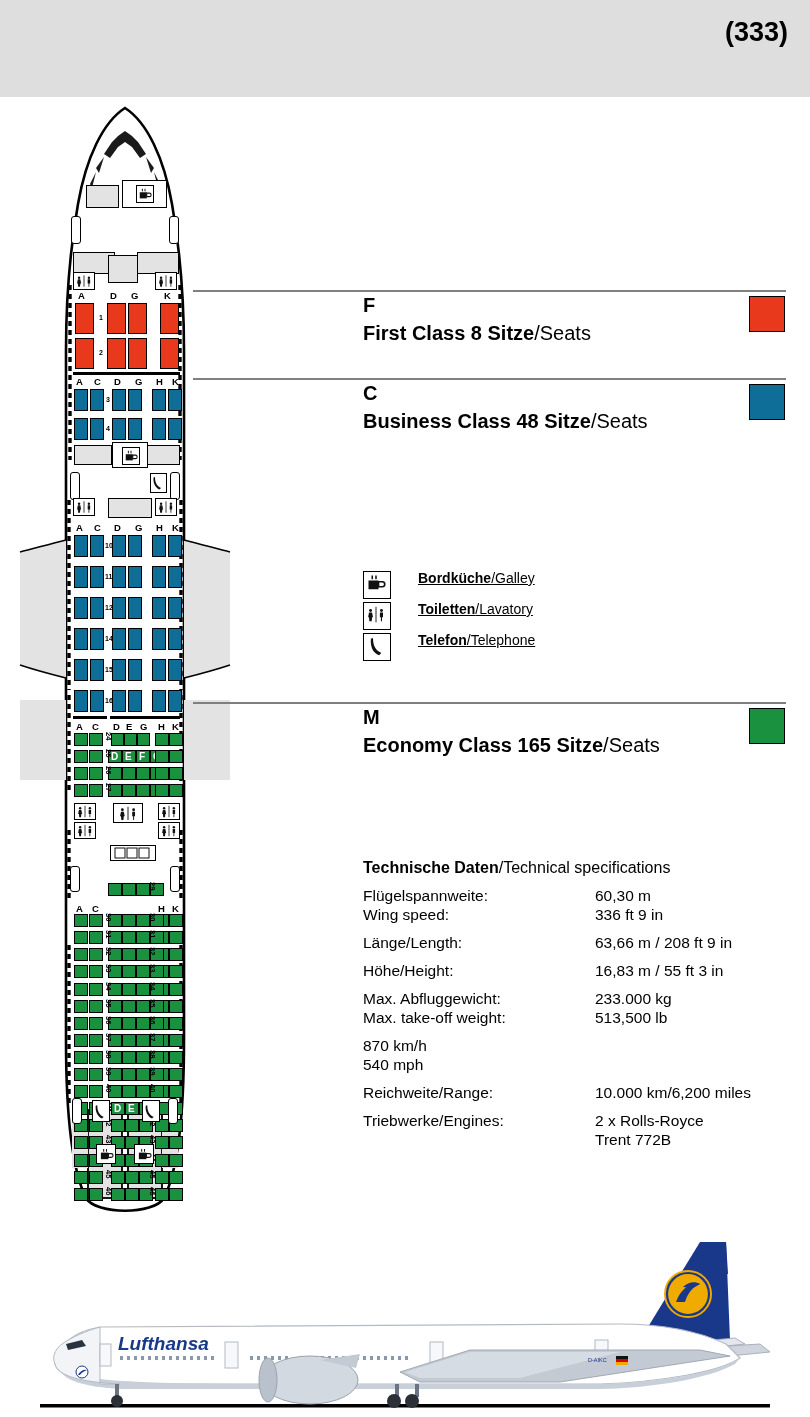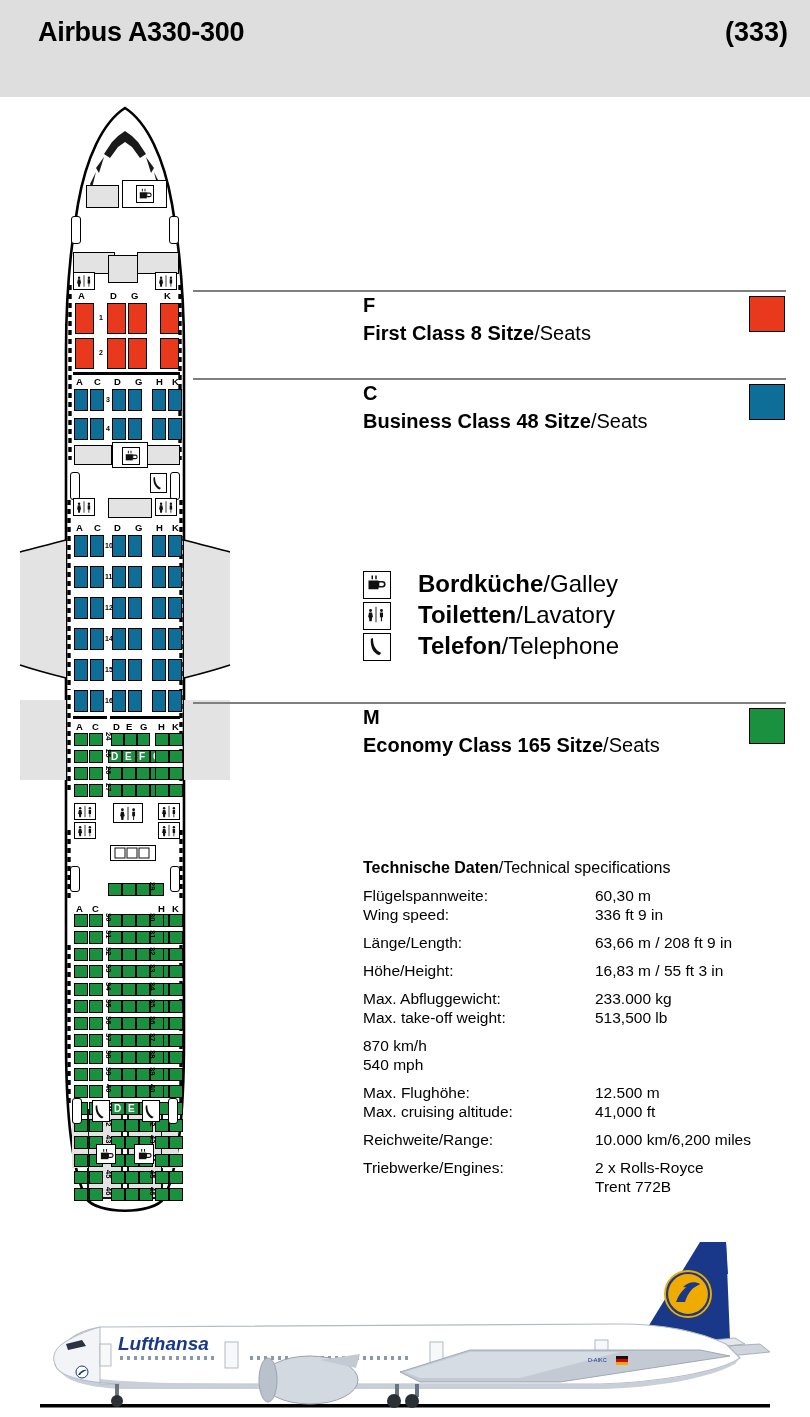--- a/index.html
+++ b/index.html
@@ -23,21 +23,21 @@
   }
   
   .legend-rule{position:absolute;height:2px;background:#7f7f7f;}
   .legend-letter{position:absolute;font-size:20px;font-weight:bold;}
   .legend-name{position:absolute;font-size:20px;font-weight:bold;white-space:nowrap;}
   .legend-name .light{font-weight:normal;}
   .legend-swatch{position:absolute;width:34px;height:34px;border:1px solid #000;}
   
   .fac-row{position:absolute;left:363px;height:28px;}
   .fac-ico{position:absolute;left:0;top:1px;width:26px;height:26px;border:1.5px solid #000;background:#fff;}
-  .fac-txt{position:absolute;left:55px;top:0;font-size:24px;font-weight:bold;white-space:nowrap;}
+  .fac-txt{position:absolute;left:55px;top:0;font-size:14px;font-weight:bold;white-space:nowrap;text-decoration:underline;}
   .fac-txt .light{font-weight:normal;}
   
   #tech{position:absolute;left:363px;top:858px;width:430px;font-size:15.5px;line-height:19px;}
   #tech .head{font-weight:bold;margin-bottom:9px;font-size:16px;}
   #tech .head .light{font-weight:normal;}
   .spec{display:flex;margin-bottom:9px;}
   .spec .labels{width:232px;}
   .spec .vals{flex:1;}
   .spec div{white-space:nowrap;}
   
@@ -55,21 +55,20 @@
   .ico{position:absolute;box-sizing:border-box;border:1.6px solid #000;background:#fff;}
   .door{position:absolute;box-sizing:border-box;border:1.6px solid #000;background:#fff;border-radius:3px;}
   .galleyline{position:absolute;background:#e3e3e3;}
   
   #plane{position:absolute;left:0;top:1232px;width:810px;height:185px;}
 </style>
 </head>
 <body>
 
 <div id="header">
-  <div class="title">Airbus A330-300</div>
   <div class="code">(333)</div>
 </div>
 
 <div id="map">
   <svg width="240" height="1120" viewBox="0 0 240 1120" style="position:absolute;left:0;top:0;">
 
     <path d="M125,8 C103,22 86,58 78,104 C70,150 66,200 66,250 L66,940 C66,1010 72,1070 86,1098 C96,1115 154,1115 164,1098 C178,1070 184,1010 184,940 L184,250 C184,200 180,150 172,104 C164,58 147,22 125,8 Z" fill="#ffffff" stroke="#000000" stroke-width="2.6"></path>
 
     <path d="M104,54 L112,42 L118,36 L125,31 L132,36 L138,42 L146,54 L140,58 L132,47 L125,42 L118,47 L110,58 Z" fill="#1a1a1a"></path>
     <path d="M96,68 L104,57 L99,73 Z" fill="#1a1a1a"></path>
@@ -705,30 +704,20 @@
         </div>
       </div>
       <div class="spec">
         <div class="vals">
           <div>870 km/h</div>
           <div>540 mph</div>
         </div>
       </div>
       <div class="spec">
         <div class="labels">
-          <div>Max. Flughöhe:</div>
-          <div>Max. cruising altitude:</div>
-        </div>
-        <div class="vals">
-          <div>12.500 m</div>
-          <div>41,000 ft</div>
-        </div>
-      </div>
-      <div class="spec">
-        <div class="labels">
           <div>Reichweite/Range:</div>
         </div>
         <div class="vals">
           <div>10.000 km/6,200 miles</div>
         </div>
       </div>
       <div class="spec">
         <div class="labels">
           <div>Triebwerke/Engines:</div>
         </div>

